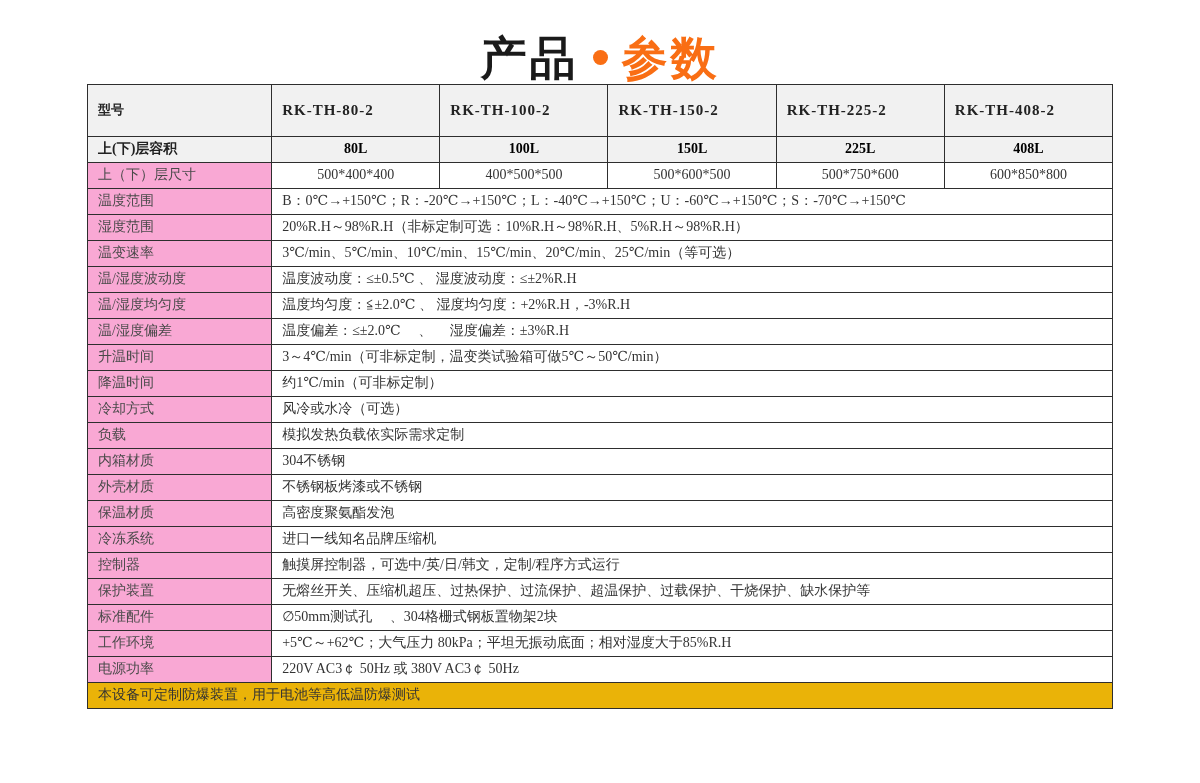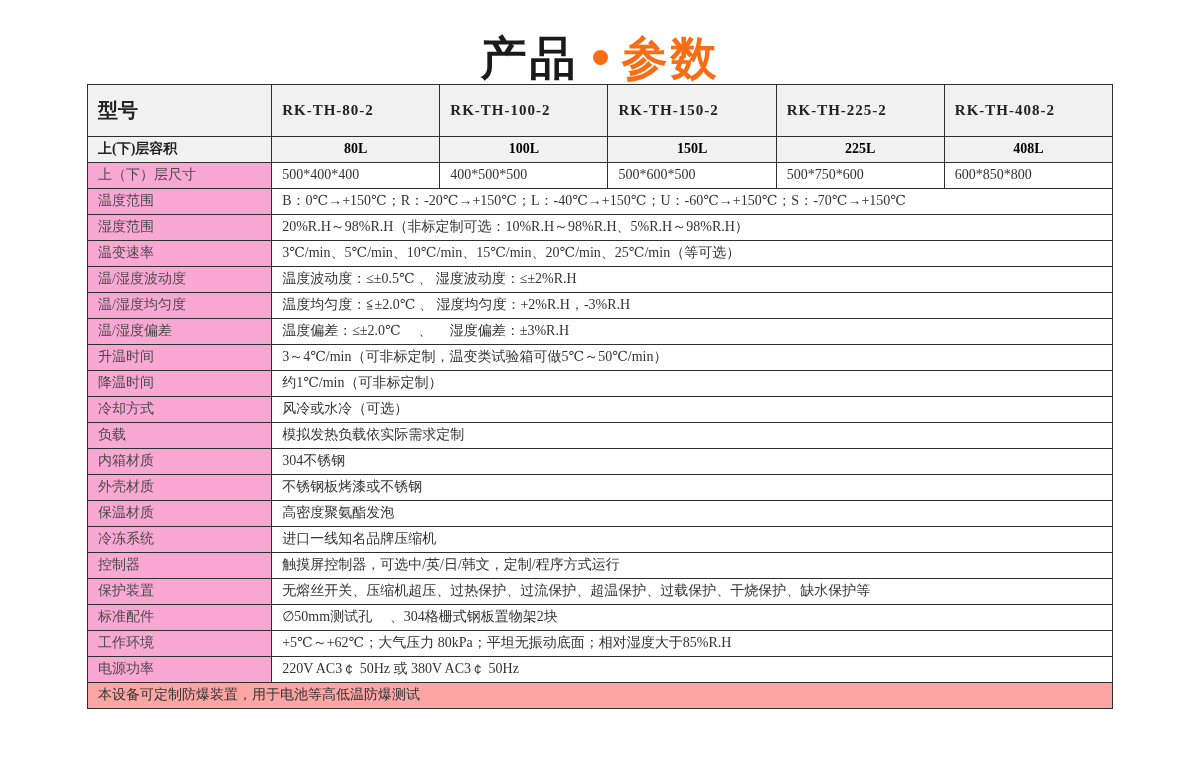--- a/index.html
+++ b/index.html
@@ -53,36 +53,36 @@
   col.c-label { width: 184px; }
   col.c-model { width: 168px; }
   tr.header-row th {
     height: 52px;
     background: #f1f1f1;
     font-weight: bold;
     font-size: 15px;
     letter-spacing: 1px;
     color: #222;
   }
-  tr.header-row th.label-cell { font-size: 20px; letter-spacing: 0; }
+  tr.header-row th.label-cell { font-size: 13px; letter-spacing: 0; }
   th.label-cell, td.label-cell {
     padding-left: 15px;
     color: #4a4a4a;
     background: #f9a8d4;
   }
   td.label-cell.bold { font-weight: bold; color: #222; margin-top: 12px; }
   tr.gray-row td { background: #f1f1f1; font-weight: bold; color: #000000; text-align: center; }
   tr.gray-row td.label-cell { text-align: left; }
   td.val { background: #ffffff; color: #333; }
-  td.val.center, tr.size-row td.val { }
+  td.val.center, tr.size-row td.val { text-align: center; }
   tr.spec-row td.val { text-align: left; }
   tr.spec-row td.val.center { text-align: center; }
   td.footer-cell {
     text-align: center;
-    background: #fca5a5;
+    background: #eab308;
     height: 28px;
     color: #333;
   }
 </style>
 </head>
 <body>
 
 <h1 class="title">
   <span class="t-black">产品</span><span class="dot"></span><span class="t-orange">参数</span>
 </h1>

